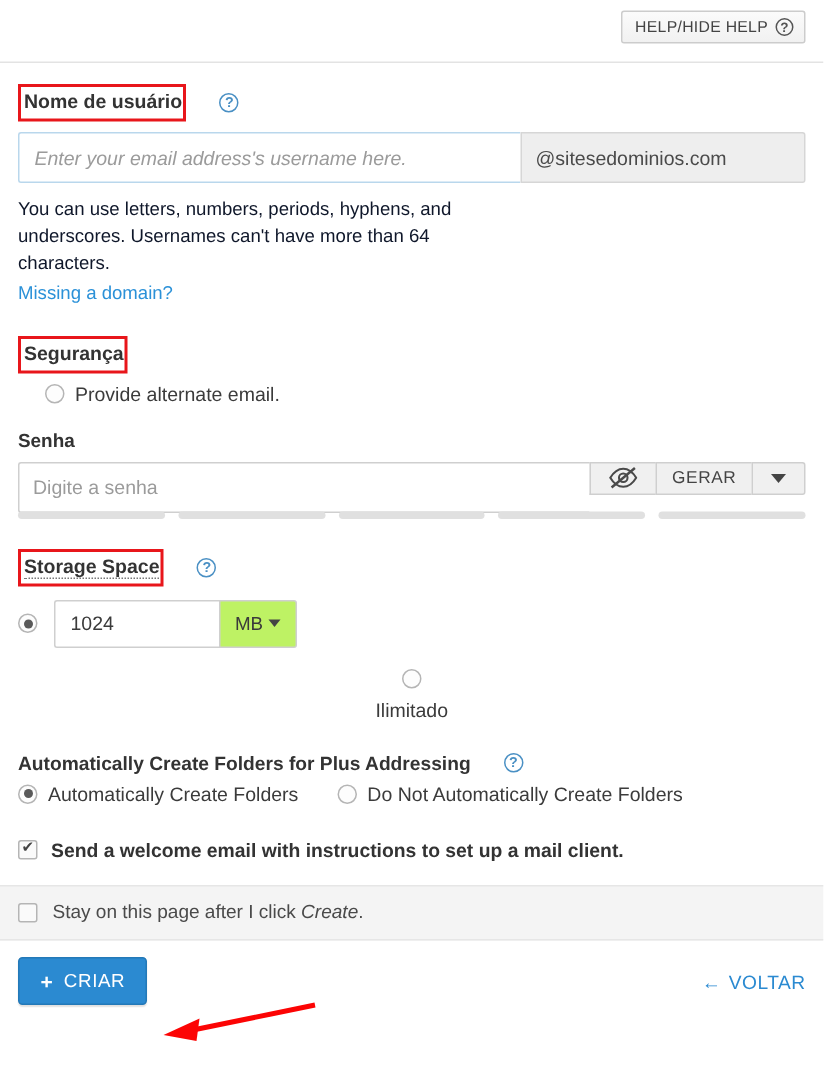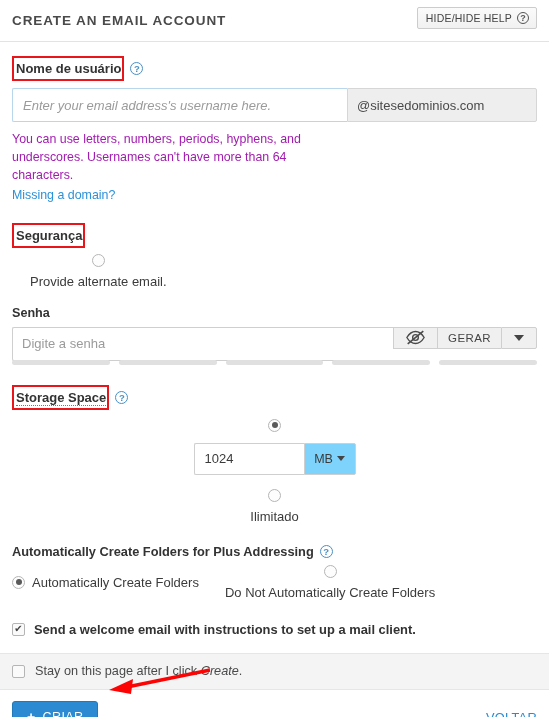--- a/index.html
+++ b/index.html
@@ -46,21 +46,21 @@
     font-size:9.5px;line-height:1;color:#4a90c4;font-weight:700;
     cursor:pointer; flex:0 0 auto;
   }
 
   
   .body { padding: 0 12px; }
 
   .field-label {
     font-size: 13px; font-weight: 700; color: #333;
   }
-  .label-row { display: flex; align-items: center; gap: 6px; }
+  .label-row { display: flex; align-items: center; gap: 22px; }
 
   .hl-box {
     border: 2px solid #e8161b;
     display: inline-block;
     padding: 0px 1px 1px 2px;
     line-height: 1.25;
     overflow: hidden;
   }
 
   
@@ -77,21 +77,21 @@
   .username-input::placeholder { color: #9b9b9b; }
   .domain-addon {
     flex: 1 1 auto; height: 34px;
     background: #eeeeee;
     border: 1px solid #d6d6d6; border-radius: 0 2px 2px 0;
     display: flex; align-items: center; padding: 0 9px;
     font-size: 13px; color: #4a4a4a; white-space: nowrap;
   }
 
   .help-text {
-    margin-top: 9px; font-size: 12.4px; color: #a21caf;
+    margin-top: 9px; font-size: 12.4px; color: #0f172a;
     line-height: 1.45; max-width: 330px;
   }
   .link-blue {
     display:inline-block; margin-top:3px;
     font-size: 12.4px; color: #2b91d8; text-decoration: none; cursor: pointer;
   }
 
   
   .radio {
     width: 13px; height: 13px; border-radius: 50%;
@@ -99,21 +99,21 @@
     display: inline-flex; align-items: center; justify-content: center;
     flex: 0 0 auto; cursor: pointer;
   }
   .radio.checked::after {
     content: ""; width: 6px; height: 6px; border-radius: 50%;
     background: #5a5a5a;
   }
   .radio-group { display: flex; align-items: center; gap: 8px; margin-top: 6px; }
   .radio-item { display: flex; align-items: center; gap: 7px; }
   .radio-item .lbl { font-size: 13px; color: #3b3b3b; }
-  .gap-wide { margin-left: 18px; flex-direction: column; }
+  .gap-wide { margin-left: 18px; }
 
   
   .sec-sub { margin-top: 17px; font-size: 12.6px; font-weight: 700; color: #333; }
   .pw-row { display: flex; margin-top: 7px; height: 22px; }
   .pw-input {
     flex: 1 1 auto; height: 34px;
     border: 1px solid #cfcfcf; border-right: none; border-radius: 2px 0 0 2px;
     font-size: 13px; padding: 0 9px; outline: none; background: #fff;
     font-family: "Liberation Sans", sans-serif; color:#333;
   }
@@ -134,30 +134,30 @@
   .caret-sm {
     width: 0; height: 0; border-left: 4px solid transparent;
     border-right: 4px solid transparent; border-top: 5px solid #444;
     margin-left: 4px;
   }
   .strength { display: flex; gap: 9px; margin-top: 11px; }
   .strength span { flex: 1 1 0; height: 5px; border-radius: 3px; background: #e0e0e0; }
 
   
   .dotted-under { border-bottom: 1px dotted #777; }
-  .storage-row { display: flex; align-items: center; gap: 11px; margin-top: 9px; flex-direction: column; }
+  .storage-row { display: flex; align-items: center; gap: 11px; margin-top: 9px; }
   .qty-wrap { display: flex; height: 32px; }
   .qty-input {
     width: 110px; height: 32px; border: 1px solid #cfcfcf; border-right: none;
     border-radius: 2px 0 0 2px; font-size: 13px; padding: 0 10px;
     outline: none; color: #3b3b3b; background:#fff;
     font-family: "Liberation Sans", sans-serif;
   }
   .unit-btn {
-    height: 32px; min-width: 52px; background: #7dd3fc;
+    height: 32px; min-width: 52px; background: #bef264;
     border: 1px solid #cfcfcf; border-radius: 0 2px 2px 0;
     display: flex; align-items: center; justify-content: center;
     font-size: 12.5px; color: #3b3b3b; padding: 0 8px; cursor: pointer;
   }
 
   
   .group-title { margin-top: 20px; font-size: 12.8px; font-weight: 700; color: #333; }
 
   
   .cbx {
@@ -206,23 +206,22 @@
 
   .sec-block { margin-top: 20px; }
   .row-mt { margin-top: 14px; flex-direction: column; }
 </style>
 </head>
 <body>
 
 <div class="page">
 
   <div class="header">
-    <div class="header-title">CREATE AN EMAIL ACCOUNT</div>
     <div class="help-toggle">
-      <span>HIDE/HIDE HELP</span>
+      <span>HELP/HIDE HELP</span>
       <span class="q-dark">?</span>
     </div>
   </div>
 
   <div class="body">
 
     
     <div class="label-row" style="margin-top:14px;">
       <span class="hl-box">
         <span class="field-label">Nome de usuário</span>

